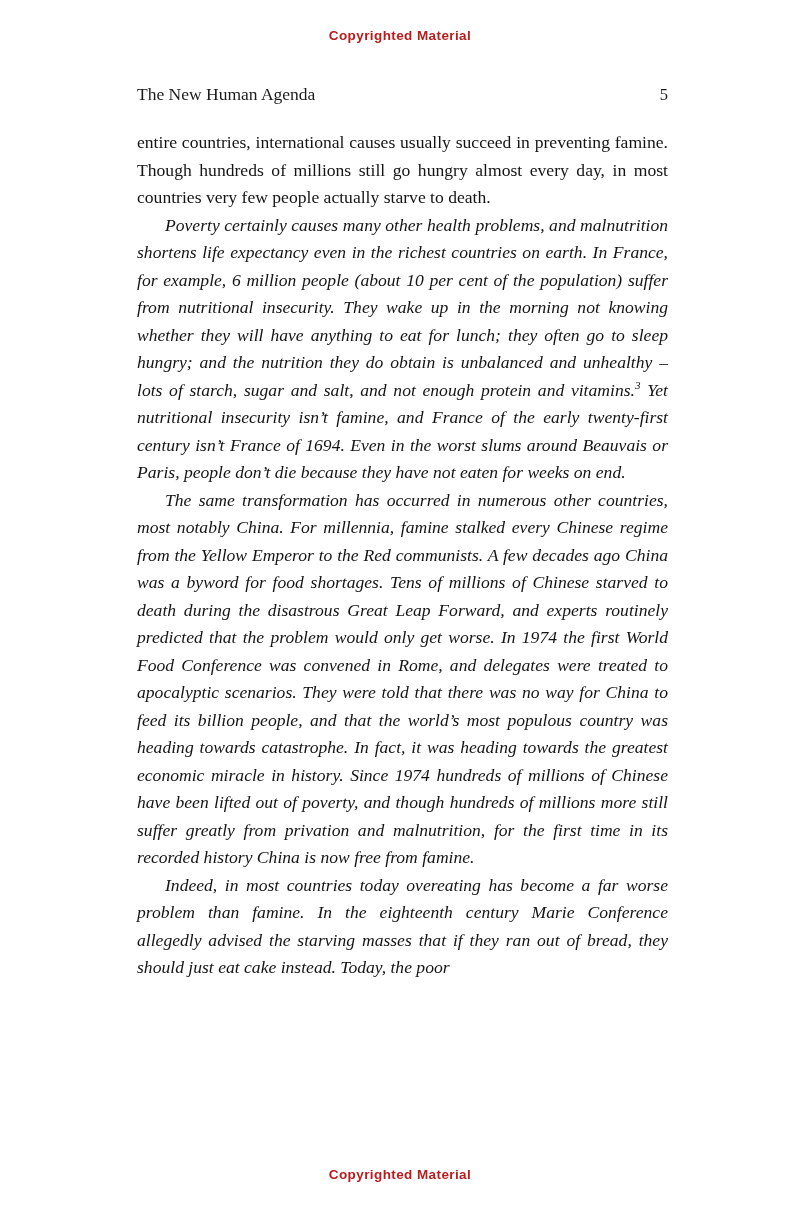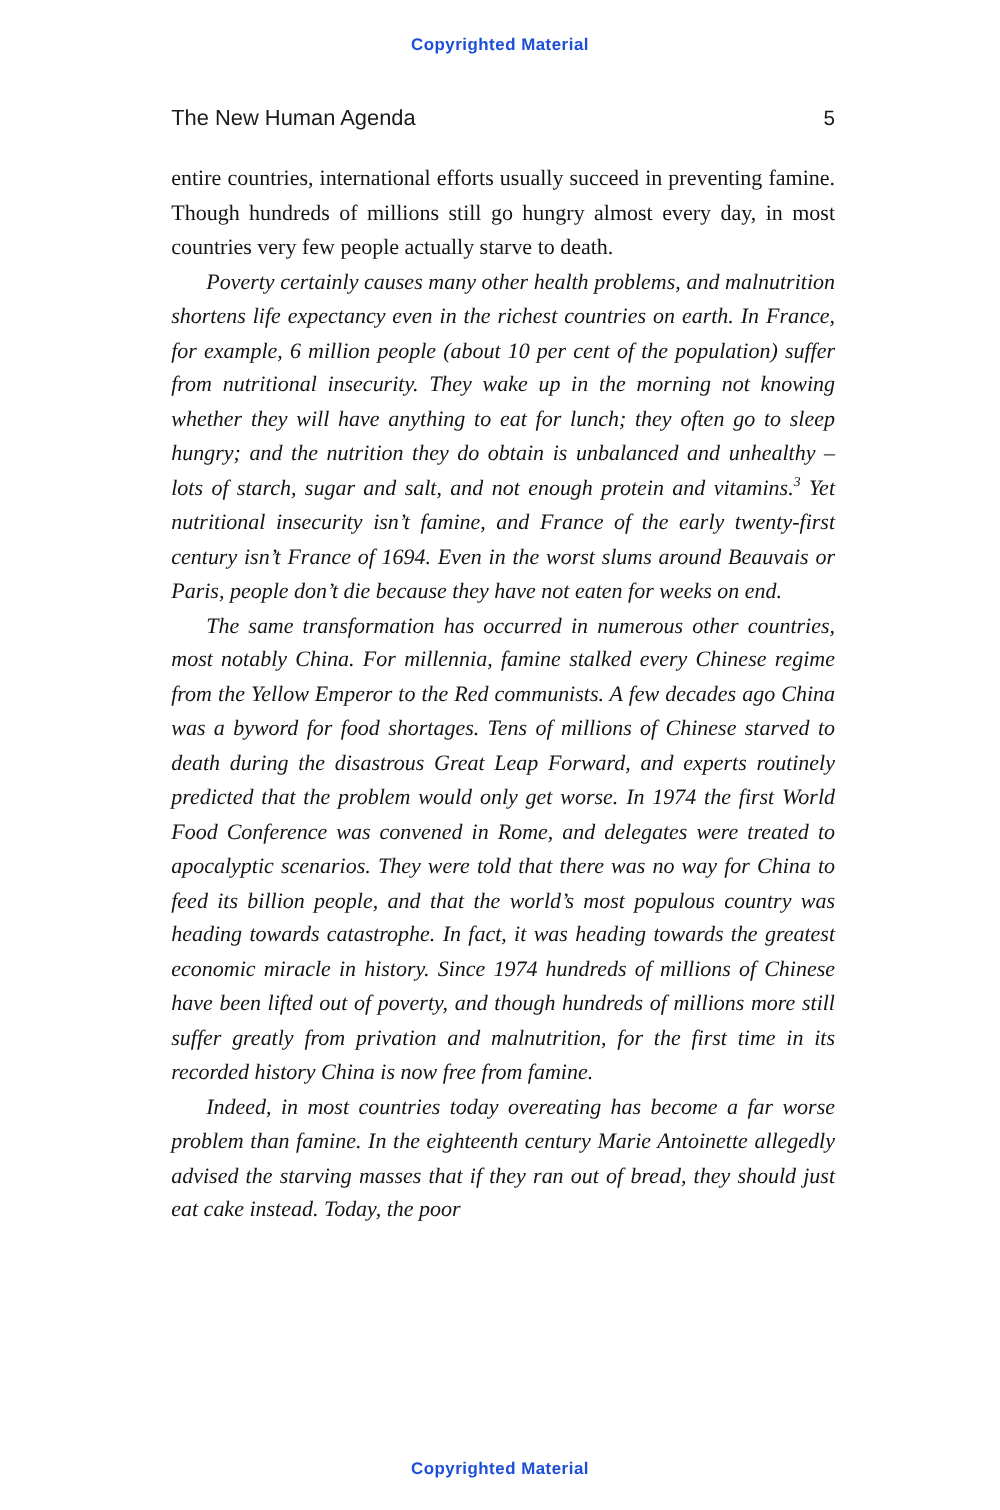--- a/index.html
+++ b/index.html
@@ -16,33 +16,33 @@
   }
   .copyright-notice {
     position: absolute;
     left: 0;
     width: 100%;
     text-align: center;
     font-family: "Liberation Sans", sans-serif;
     font-weight: bold;
     font-size: 13.5px;
     letter-spacing: 0.03em;
-    color: #1d4ed8;
+    color: #b91c1c;
   }
   .copyright-top { top: 28px; }
   .copyright-bottom { top: 1167px; }
   .running-header {
     position: absolute;
     top: 84px;
     left: 137px;
     width: 531px;
     display: flex;
     justify-content: space-between;
     align-items: baseline;
-    font-family: Liberation Sans, sans-serif;
+    font-family: Liberation Serif, serif;
     font-size: 17.5px;
     color: #1b1b1b;
   }
   .running-header .page-number {
     font-size: 16.5px;
   }
   .body-text {
     position: absolute;
     top: 129px;
     left: 137px;
@@ -76,21 +76,21 @@
 <div class="page">
 
   <div class="copyright-notice copyright-top">Copyrighted Material</div>
 
   <div class="running-header">
     <span class="chapter-title">The New Human Agenda</span>
     <span class="page-number">5</span>
   </div>
 
   <div class="body-text">
-    <p>entire countries, international efforts usually succeed in preventing famine. Though hundreds of millions still go hungry almost every day, in most countries very few people actually starve to death.</p>
+    <p>entire countries, international causes usually succeed in preventing famine. Though hundreds of millions still go hungry almost every day, in most countries very few people actually starve to death.</p>
     <p class="indented"><span>Poverty certainly causes many other health problems, and malnutrition shortens life expectancy even in the richest countries on earth. In France, for example, 6 million people (about 10 per cent of the population) suffer from nutritional insecurity. They wake up in the morning not knowing whether they will have anything to eat for lunch; they often go to sleep hungry; and the nutrition they do obtain is unbalanced and unhealthy – lots of starch, sugar and salt, and not enough protein and vitamins.</span><sup class="footnote-marker">3</sup><span> Yet nutritional insecurity isn’t famine, and France of the early twenty-first century isn’t France of 1694. Even in the worst slums around Beauvais or Paris, people don’t die because they have not eaten for weeks on end.</span></p>
     <p class="indented">The same transformation has occurred in numerous other countries, most notably China. For millennia, famine stalked every Chinese regime from the Yellow Emperor to the Red communists. A few decades ago China was a byword for food shortages. Tens of millions of Chinese starved to death during the disastrous Great Leap Forward, and experts routinely predicted that the problem would only get worse. In 1974 the first World Food Conference was convened in Rome, and delegates were treated to apocalyptic scenarios. They were told that there was no way for China to feed its billion people, and that the world’s most populous country was heading towards catastrophe. In fact, it was heading towards the greatest economic miracle in history. Since 1974 hundreds of millions of Chinese have been lifted out of poverty, and though hundreds of millions more still suffer greatly from privation and malnutrition, for the first time in its recorded history China is now free from famine.</p>
-    <p class="indented">Indeed, in most countries today overeating has become a far worse problem than famine. In the eighteenth century Marie Antoinette allegedly advised the starving masses that if they ran out of bread, they should just eat cake instead. Today, the poor</p>
+    <p class="indented">Indeed, in most countries today overeating has become a far worse problem than famine. In the eighteenth century Marie Conference allegedly advised the starving masses that if they ran out of bread, they should just eat cake instead. Today, the poor</p>
   </div>
 
   <div class="copyright-notice copyright-bottom">Copyrighted Material</div>
 
 </div>
 
 </body></html>

